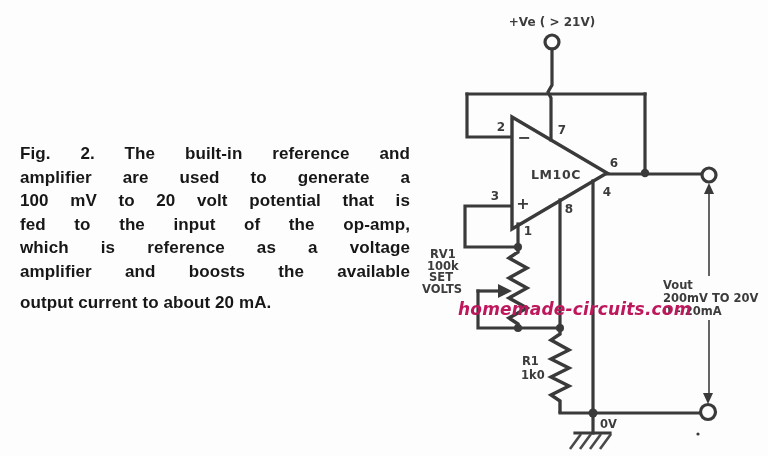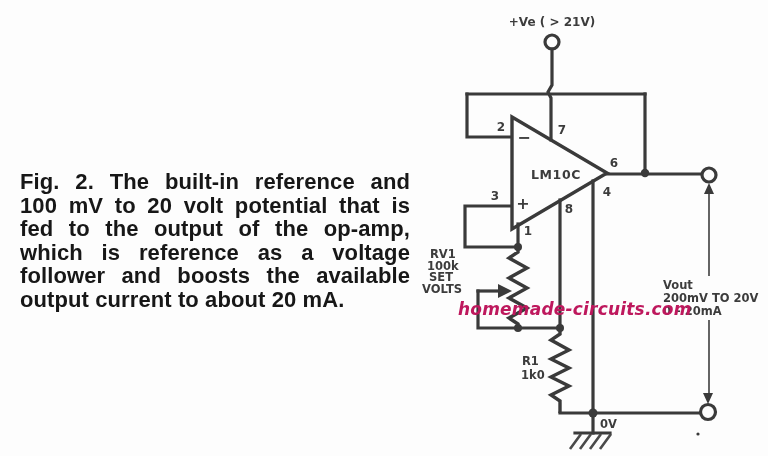--- a/index.html
+++ b/index.html
@@ -3,26 +3,26 @@
 <meta charset="utf-8">
 <style>
   html,body{margin:0;padding:0;background:#e9e9e9;}
   .stage{
     position:relative;width:768px;height:456px;margin:0 auto;
     background:#fdfdfd;overflow:hidden;
     font-family:"Liberation Sans",sans-serif;
   }
   
   .caption{
-    position:absolute;left:20px;top:170px;width:390px;
-    color:#171717;font-size:22px;font-weight:bold;line-height:23.5px;
+    position:absolute;left:20px;top:142px;width:390px;
+    color:#171717;font-size:17px;font-weight:bold;line-height:23.5px;
     letter-spacing:0.1px;
   }
   .cap-line{text-align:justify;text-align-last:justify;white-space:normal;}
-  .cap-line.last{text-align-last:auto;}
+  .cap-line.last{text-align-last:auto;margin-top:8px;}
   
   .circuit{position:absolute;left:0;top:0;}
   .wire{fill:none;stroke:#3a3a3a;stroke-width:3.2;stroke-linecap:square;}
   .wire-thin{fill:none;stroke:#4a4a4a;stroke-width:1.7;stroke-linecap:butt;}
   .comp{fill:none;stroke:#3a3a3a;stroke-width:3.4;stroke-linejoin:miter;}
   .term{fill:#fdfdfd;stroke:#3a3a3a;stroke-width:3.2;}
   .dot{fill:#3a3a3a;stroke:none;}
   .lbl{font-family:"DejaVu Sans",sans-serif;font-weight:bold;fill:#3c3c3c;}
   .sz12{font-size:12px;}
   .sz11{font-size:11.5px;}
@@ -36,24 +36,25 @@
     letter-spacing:0.2px;
   }
 </style>
 </head>
 <body>
 
 <div class="stage">
 
   <div class="caption">
     <div class="cap-line">Fig. 2. The built-in reference and</div>
+    <div class="cap-line">amplifier are used to generate a</div>
     <div class="cap-line">100 mV to 20 volt potential that is</div>
-    <div class="cap-line">fed to the output of the op-amp,</div>
+    <div class="cap-line">fed to the input of the op-amp,</div>
     <div class="cap-line">which is reference as a voltage</div>
-    <div class="cap-line">follower and boosts the available</div>
+    <div class="cap-line">amplifier and boosts the available</div>
     <div class="cap-line last">output current to about 20 mA.</div>
   </div>
 
   <svg class="circuit" width="768" height="456" viewBox="0 0 768 456">
 
     <circle class="term" cx="552" cy="42" r="7"></circle>
     <path class="wire" d="M552,49 L552,85 L548,92 L551,98 L551,140"></path>
 
     <path class="wire" d="M467,94 H645"></path>
     <path class="wire" d="M467,94 V137 H511"></path>

